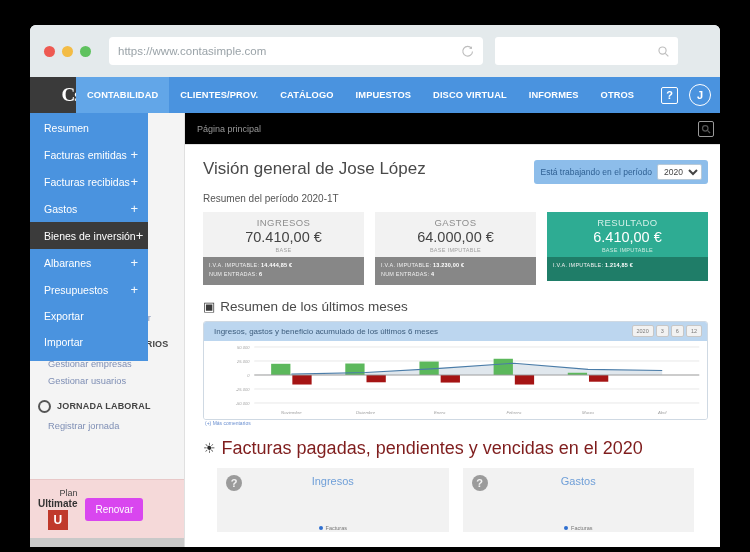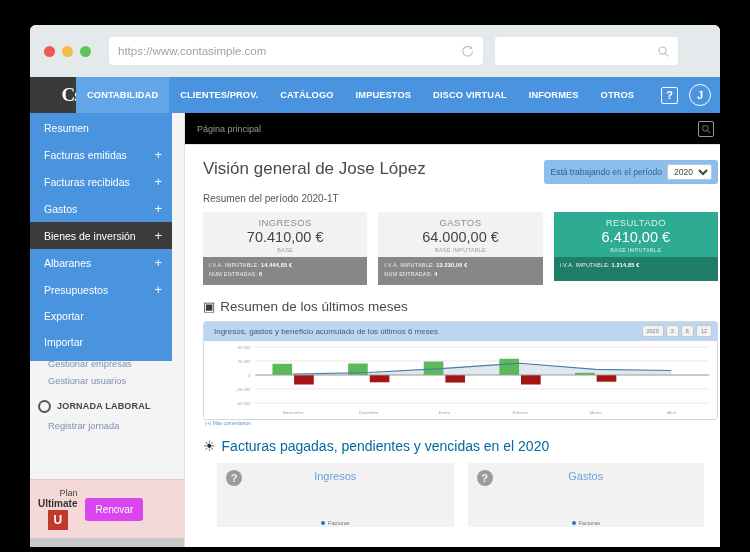--- a/index.html
+++ b/index.html
@@ -208,21 +208,21 @@
     border: 0; border-radius: 3px;
     padding: 6px 10px; font-size: 10px;
     font-family: inherit; cursor: pointer;
   }
   #sidebar-bottom-strip { height: 9px; background: #c9c9c9; }
 
   
   #dropdown {
     position: absolute;
     left: 0px; top: 0px;
-    width: 142px;
+    width: 118px;
     background: #4a93df;
     z-index: 60;
     padding: 2px 0 6px;
   }
   .dd-item {
     display: flex; align-items: center;
     padding: 7px 10px 7px 14px;
     color: #fff;
     font-size: 10.5px;
     cursor: pointer;
@@ -247,21 +247,21 @@
     padding: 0 6px 0 12px;
   }
   #breadcrumb-txt { flex: 1; font-size: 9px; color: #999; }
   #breadcrumb-search {
     width: 16px; height: 16px;
     border: 1px solid #9a9a9a; border-radius: 2px;
     display: flex; align-items: center; justify-content: center;
     cursor: pointer;
   }
 
-  #main-pad { padding: 14px 2px 0 18px; }
+  #main-pad { padding: 14px 12px 0 18px; }
   #title-row { display: flex; align-items: flex-start; }
   #page-title {
     font-size: 17px; color: #4a4a4a; font-weight: normal;
     flex: 1; white-space: nowrap;
   }
   #period-picker {
     background: #8dbdea;
     border-radius: 3px;
     padding: 4px 6px;
     display: flex; align-items: center; gap: 5px;
@@ -329,21 +329,21 @@
   #chart-area { background: #fff; height: 78px; position: relative; }
   #chart-svg { display: block; width: 100%; height: 78px; }
   #chart-foot-note { font-size: 5px; color: #6a8fd0; padding: 0 0 0 2px; }
 
   
   #bottom-head {
     display: flex; align-items: center; gap: 6px;
     margin-top: 12px;
   }
   #bottom-head-ico { font-size: 14px; color: #2b2b2b; }
-  #bottom-head-txt { font-size: 14px; color: #0369a1; }
+  #bottom-head-txt { font-size: 18px; color: #7f1d1d; }
   #bottom-cards { display: flex; gap: 14px; margin-top: 9px; padding: 0 14px; }
   .bcard {
     flex: 1; background: #f2f2f2;
     padding: 7px 9px; height: 64px;
     position: relative;
   }
   .bcard-q {
     width: 16px; height: 16px; border-radius: 50%;
     background: #9b9b9b; color: #f2f2f2;
     display: flex; align-items: center; justify-content: center;

